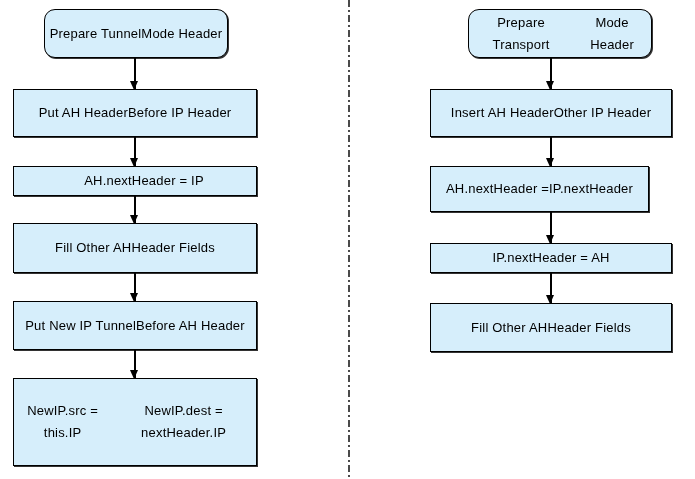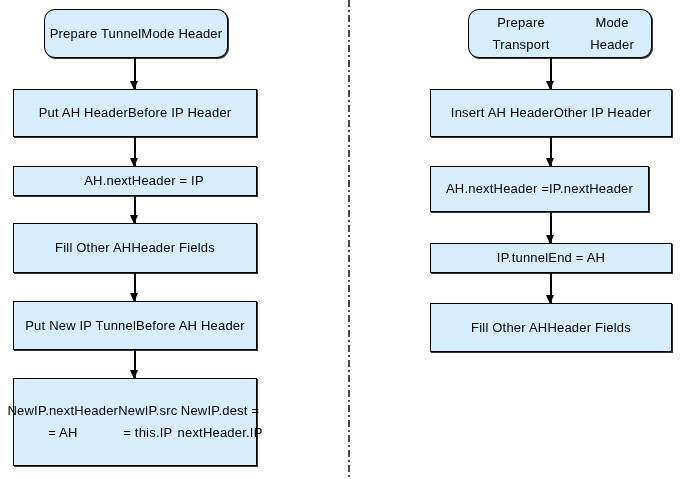--- a/index.html
+++ b/index.html
@@ -100,21 +100,20 @@
   <div class="arrow" style="left:134px; top:273px; height:28px;"></div>
 
   <div class="box" style="left:13px; top:301px; width:244px; height:49px;">
     <div>Put New IP Tunnel</div>
     <div>Before AH Header</div>
   </div>
 
   <div class="arrow" style="left:134px; top:350px; height:28px;"></div>
 
   <div class="box" style="left:13px; top:378px; width:244px; height:88px;">
-    <div>NewIP.nextHeader = AH</div>
     <div>NewIP.src = this.IP</div>
     <div>NewIP.dest = nextHeader.IP</div>
   </div>
 
   <div class="box rounded" style="left:468px; top:9px; width:184px; height:49px;">
     <div>Prepare Transport</div>
     <div>Mode Header</div>
   </div>
 
   <div class="arrow" style="left:550px; top:58px; height:31px;"></div>
@@ -127,21 +126,21 @@
   <div class="arrow" style="left:550px; top:137px; height:29px;"></div>
 
   <div class="box" style="left:430px; top:166px; width:219px; height:46px;">
     <div>AH.nextHeader =</div>
     <div>IP.nextHeader</div>
   </div>
 
   <div class="arrow" style="left:550px; top:212px; height:31px;"></div>
 
   <div class="box" style="left:430px; top:243px; width:242px; height:30px;">
-    <div>IP.tunnelEnd = AH</div>
+    <div>IP.nextHeader = AH</div>
   </div>
 
   <div class="arrow" style="left:550px; top:273px; height:30px;"></div>
 
   <div class="box" style="left:430px; top:303px; width:242px; height:49px;">
     <div>Fill Other AH</div>
     <div>Header Fields</div>
   </div>
 
 </div>

